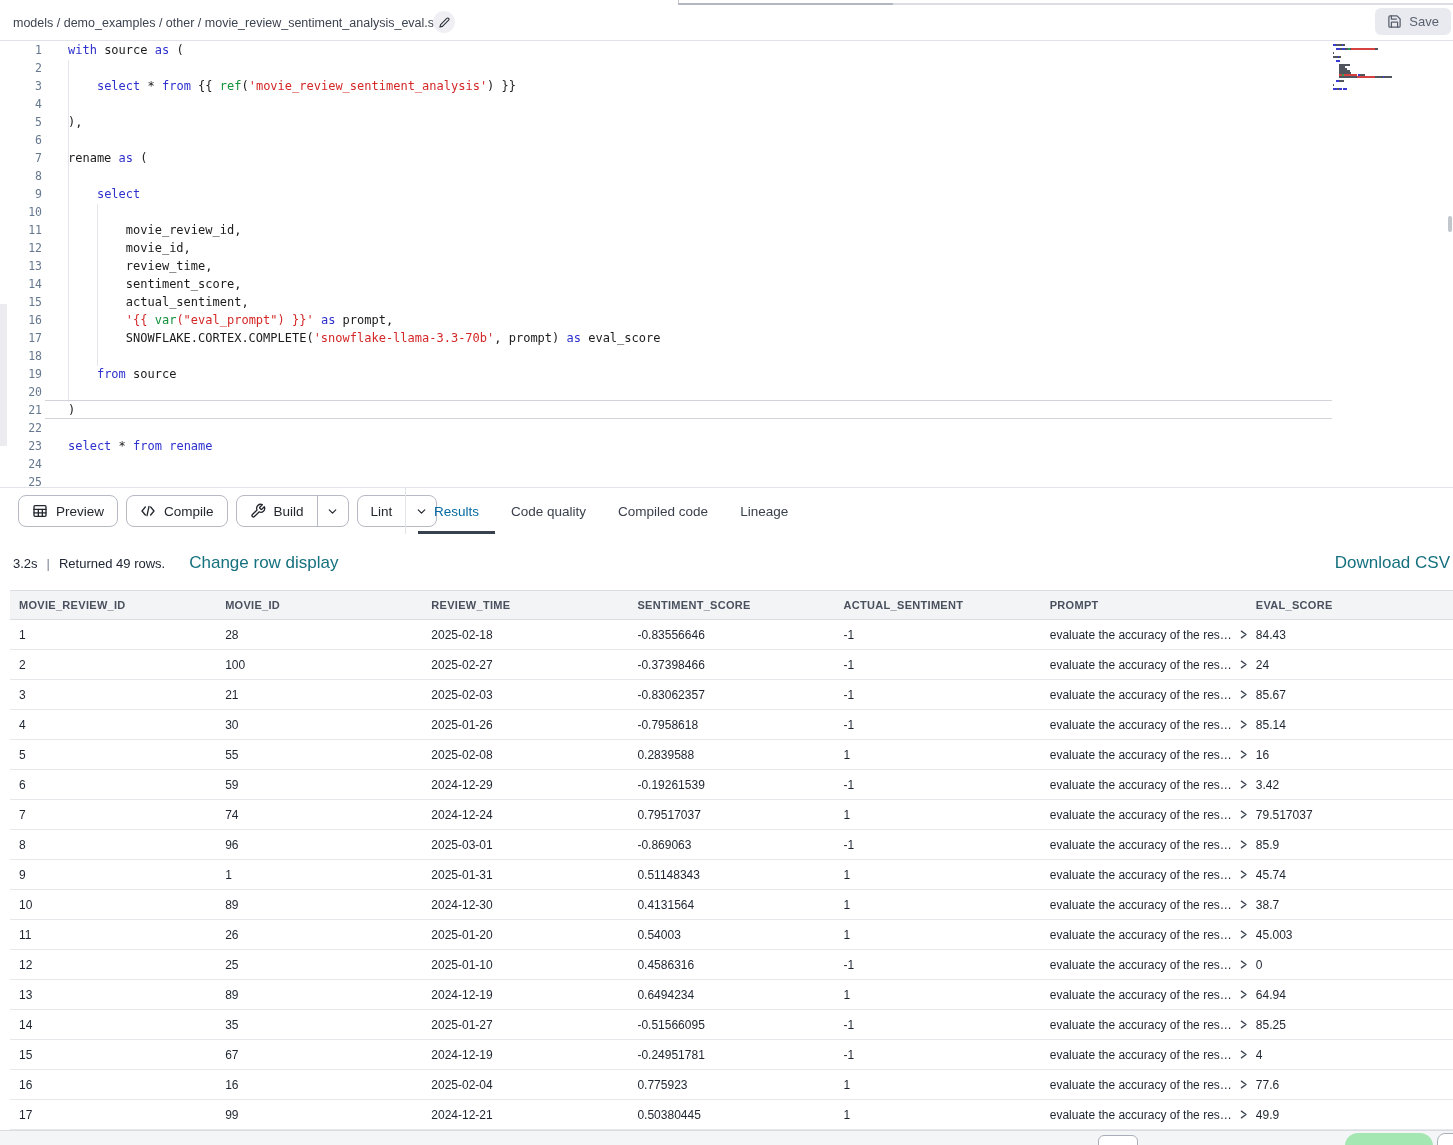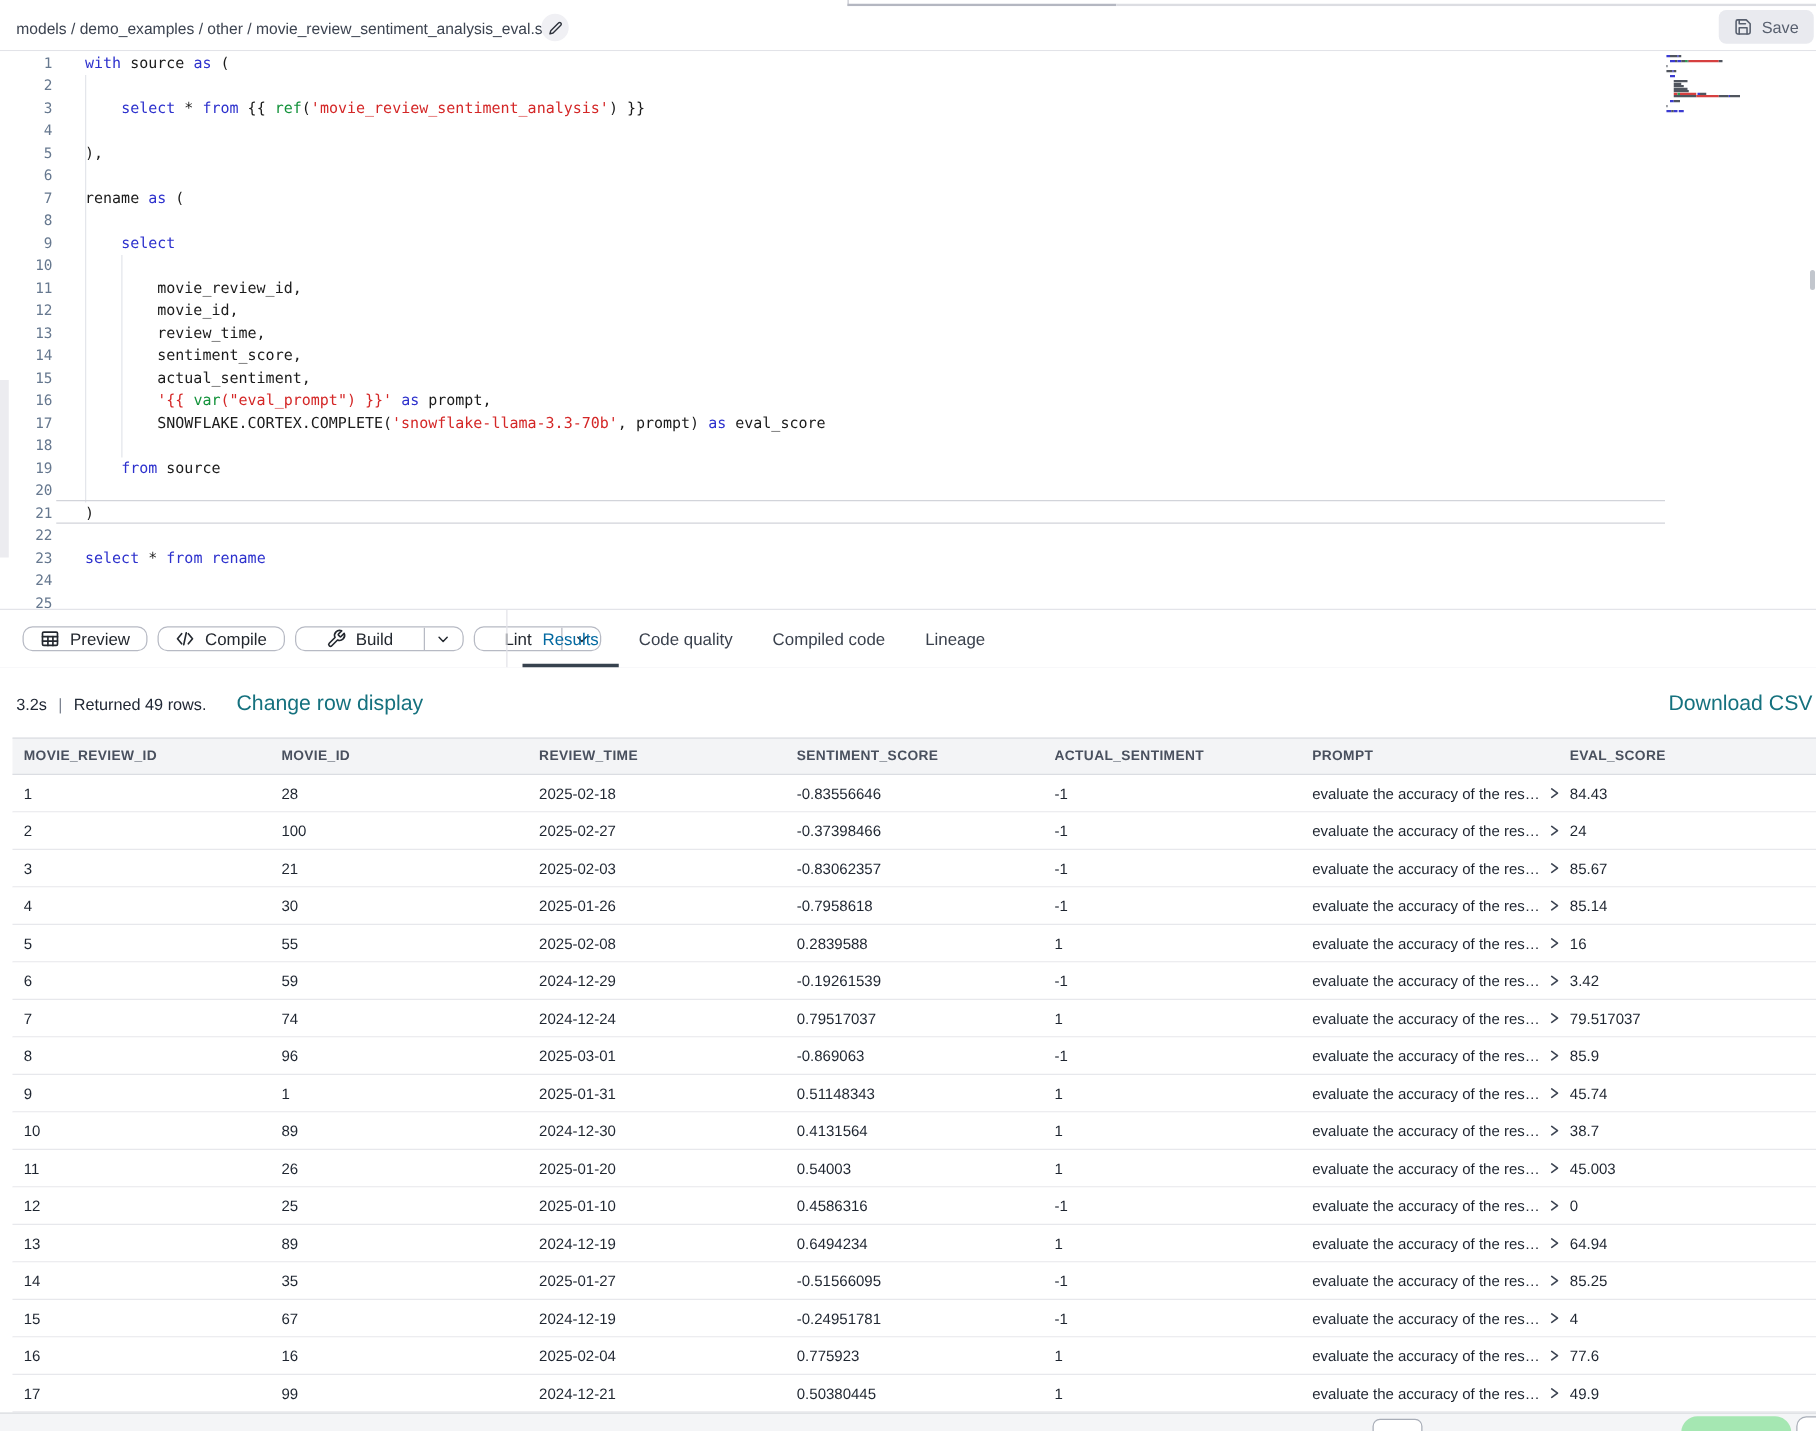--- a/index.html
+++ b/index.html
@@ -42,24 +42,24 @@
   .minimap{position:absolute;right:8px;top:3px;width:112px;}
   .mm-line{height:2px;line-height:0;white-space:nowrap;overflow:hidden;}
   .mm-seg{display:inline-block;height:1.6px;vertical-align:top;}
   .scroll-thumb{position:absolute;right:1px;top:175px;width:4px;height:16px;border-radius:2px;background:#c2c6cd;}
   .left-strip{position:absolute;left:0;top:304px;width:7px;height:142px;background:#ececf0;}
 
   
   .toolbar{position:absolute;top:487px;left:0;right:0;height:46px;background:#fff;
            border-top:1px solid #e3e4e9;border-bottom:1px solid #e3e4e9;}
   .tb-buttons{position:absolute;left:18px;top:0;height:100%;display:flex;align-items:center;gap:8px;}
-  .btn,.btn-group{height:20px;border:1px solid #b7bac4;border-radius:8px;background:#fff;box-sizing:border-box;}
+  .btn,.btn-group{height:32px;border:1px solid #b7bac4;border-radius:8px;background:#fff;box-sizing:border-box;}
   .btn{display:flex;align-items:center;gap:8px;padding:0 13px;font-size:13.5px;color:#23282f;cursor:pointer;}
   .btn-group{display:flex;align-items:stretch;padding:0;overflow:hidden;}
-  .btn-group .btn-main{display:flex;align-items:center;gap:8px;padding:0 24px;font-size:13.5px;color:#23282f;
+  .btn-group .btn-main{display:flex;align-items:center;gap:8px;padding:0 13px;font-size:13.5px;color:#23282f;
                        border-right:1px solid #b7bac4;cursor:pointer;}
   .btn-group .btn-caret{width:30px;display:flex;align-items:center;justify-content:center;cursor:pointer;}
   .tb-divider{position:absolute;left:405px;top:0;bottom:0;width:1px;background:#e3e4e9;}
   .tabs{position:absolute;left:434px;top:0;height:100%;display:flex;align-items:stretch;gap:32px;}
   .tab{position:relative;display:flex;align-items:center;font-size:13.5px;color:#3a414d;cursor:pointer;}
   .tab.active{color:#0369a1;}
   .tab.active::after{content:"";position:absolute;left:-16px;right:-16px;bottom:0;height:3px;background:#37424e;}
   .copilot-btn{position:absolute;right:4px;top:7px;height:32px;border:1px solid #b7bac4;border-radius:8px;
                background:#fff;display:flex;align-items:center;gap:8px;padding:0 12px;font-size:13.5px;
                color:#1f242c;cursor:pointer;box-sizing:border-box;margin-top:40px;}

